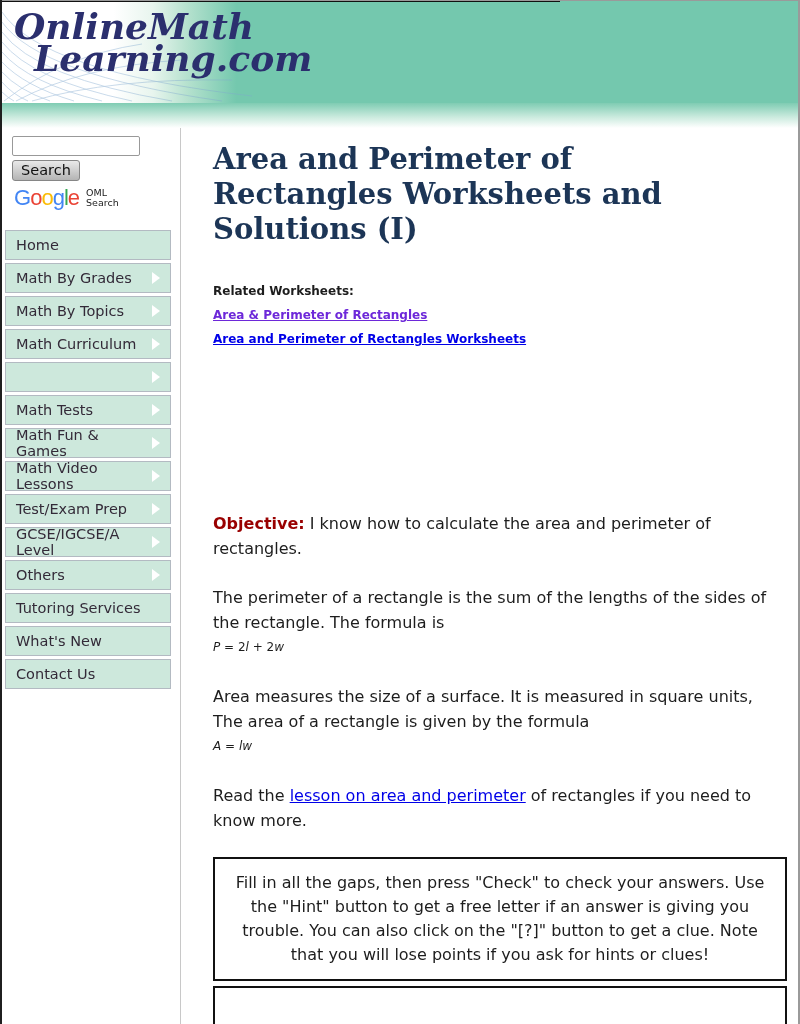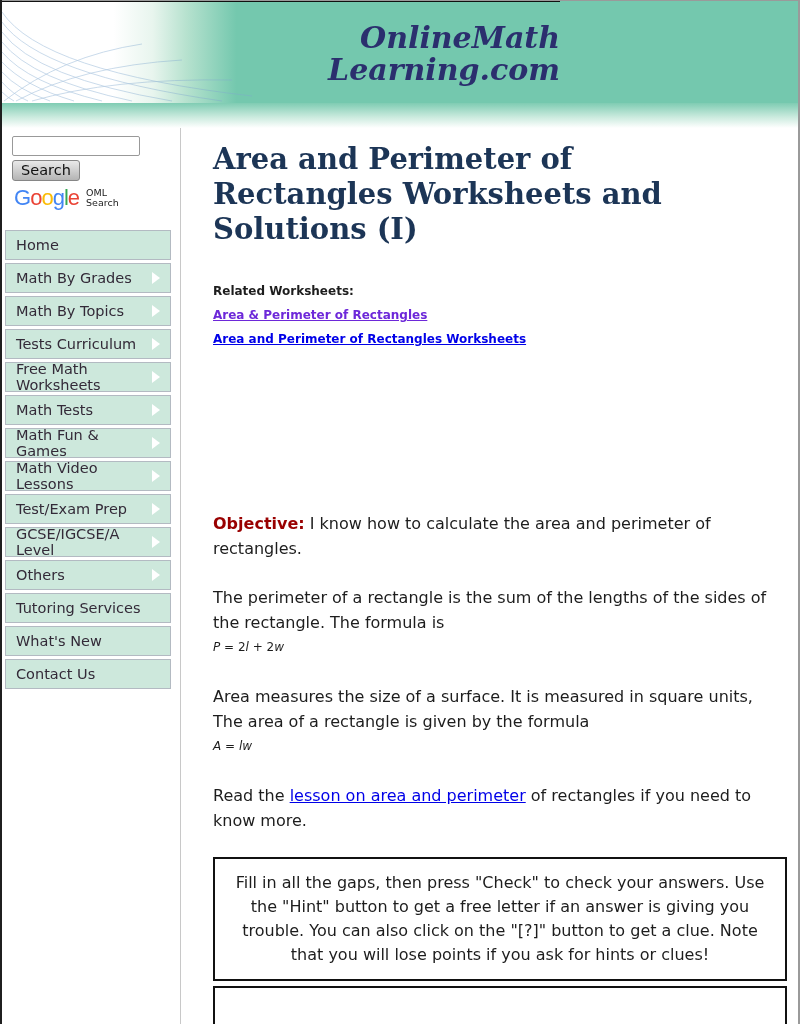--- a/index.html
+++ b/index.html
@@ -17,23 +17,23 @@
 
   
   .header { position:relative; height:103px; background:#74c8ae; }
   .logo-banner {
     position:absolute; top:0; left:0; width:560px; height:103px;
     border-top:2px solid #111; border-left:2px solid #111;
     background:linear-gradient(to right,#ffffff 0%,#ffffff 20%,#e8f5ee 27%,#b7e2cf 33%,#74c8ae 42%,#74c8ae 100%);
     cursor:pointer; overflow:hidden;
   }
   .logo-grid { position:absolute; left:0; bottom:0; }
-  .logo-text { position:relative; z-index:2; padding:20px 0 0 12px;
+  .logo-text { position:relative; z-index:2; padding:8px 0 0 12px;
     font-family:"DejaVu Serif", serif; font-style:italic; font-weight:bold;
-    color:#2b2f6e; font-size:30px; line-height:32px;text-align:right; }
+    color:#2b2f6e; font-size:36px; line-height:32px; }
   .logo-line2 { padding-left:20px; }
   .header-band { height:25px; background:linear-gradient(to bottom,#7fccb3 0%,#c9eadd 55%,#ffffff 100%); }
 
   
   .page { display:flex; align-items:stretch; min-height:896px; }
   .sidebar { width:181px; border-right:1px solid #c8c8c8; padding-top:6px; flex:0 0 181px; }
   .main { flex:1; padding:0 13px 0 32px; }
 
   
   .search-input {
@@ -140,25 +140,24 @@
         </li>
       <li class="nav-item">
           <span>Math By Grades</span>
           <span class="arrow-right"></span>
         </li>
       <li class="nav-item">
           <span>Math By Topics</span>
           <span class="arrow-right"></span>
         </li>
       <li class="nav-item">
-          <span>Tests Curriculum</span>
-          <span class="arrow-right"></span>
-        </li>
-      <li class="nav-item">
-          <span>Free Math Worksheets</span>
+          <span>Math Curriculum</span>
+          <span class="arrow-right"></span>
+        </li>
+      <li class="nav-item">
           <span class="arrow-right"></span>
         </li>
       <li class="nav-item">
           <span>Math Tests</span>
           <span class="arrow-right"></span>
         </li>
       <li class="nav-item">
           <span>Math Fun &amp; Games</span>
           <span class="arrow-right"></span>
         </li>

